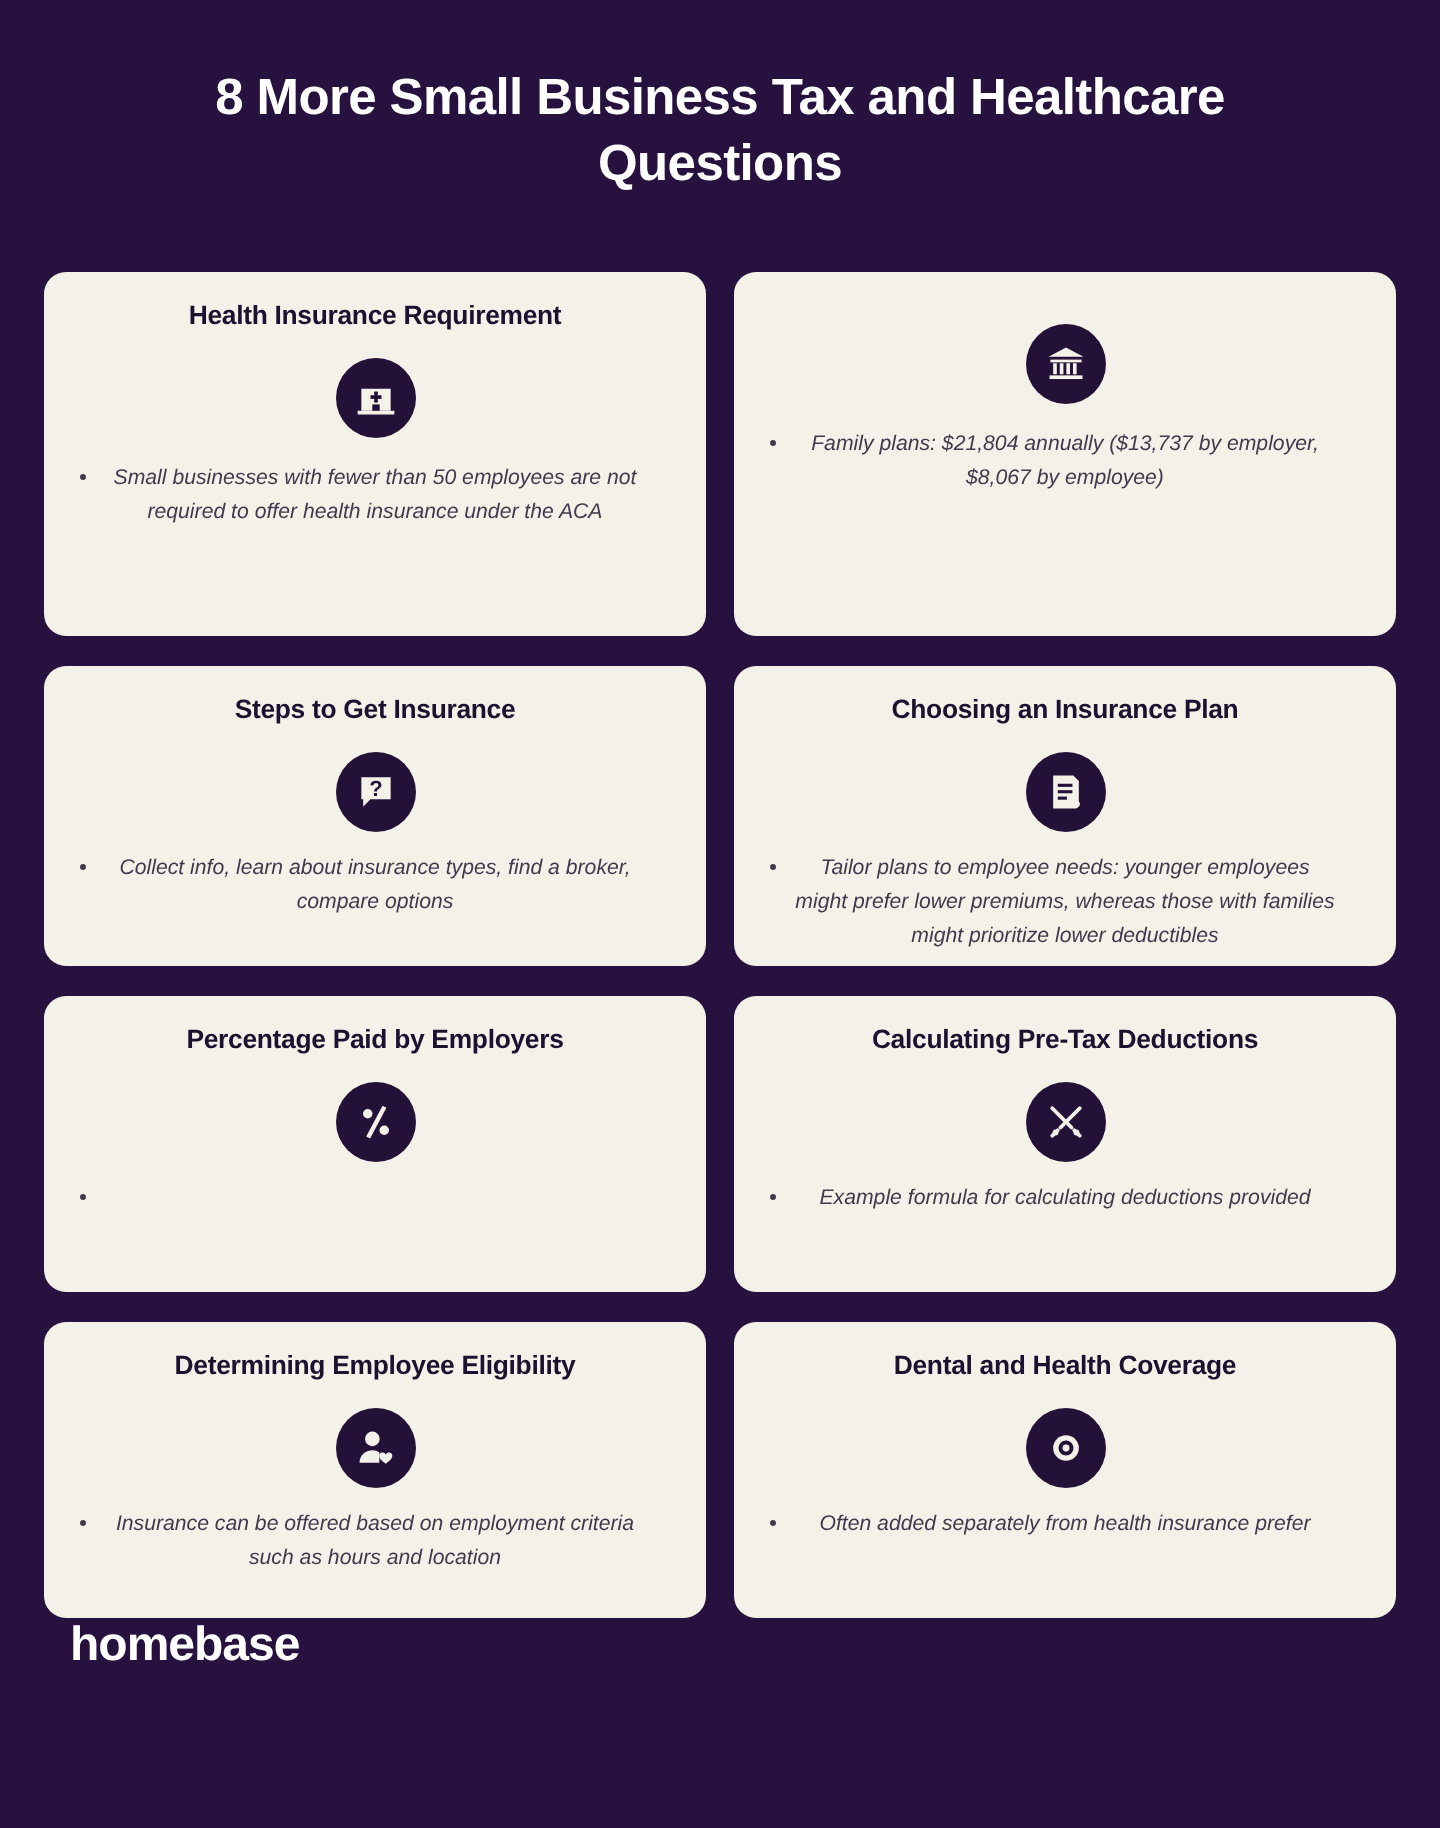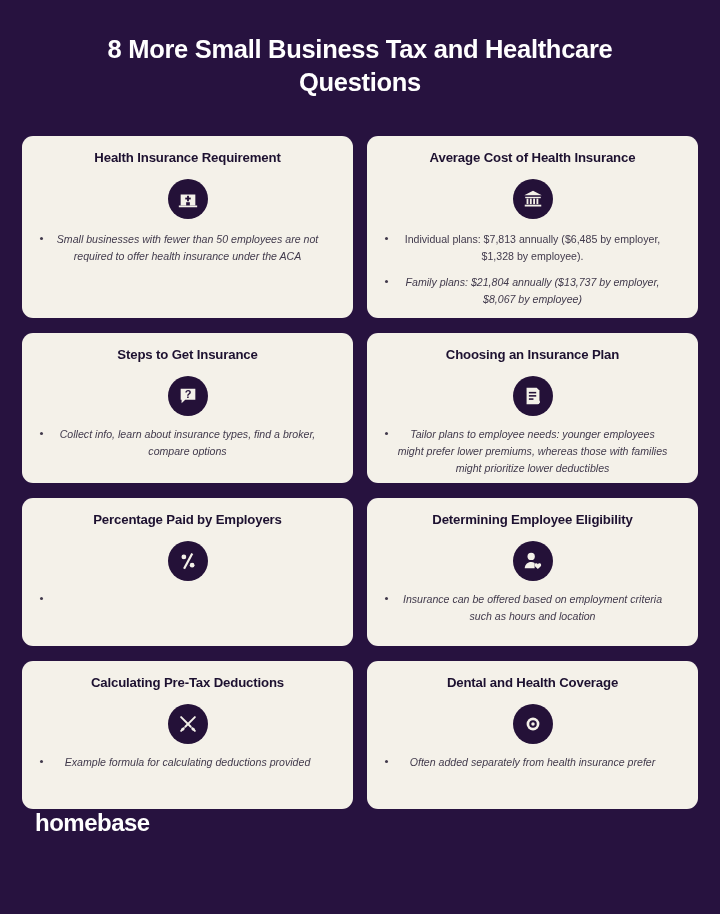--- a/index.html
+++ b/index.html
@@ -143,34 +143,32 @@
           <rect x="9" y="10.5" width="6" height="2" fill="#241138"></rect>
           <rect x="10" y="15.5" width="4" height="3.5" fill="#241138"></rect>
         </svg>
       </div>
       <ul class="bullets">
         <li class="bullet"><span class="dot"></span><span>Small businesses with fewer than 50 employees are not required to offer health insurance under the ACA</span></li>
       </ul>
     </div>
 
     <div class="card tall">
-      <div class="card-title">Average Cost of Health Insurance</div>
       <div class="card-icon">
         <svg width="22" height="22" viewBox="0 0 24 24" fill="#f4f1e9" aria-hidden="true">
           <path d="M12 3 2.5 8h19z"></path>
           <rect x="3.5" y="9.6" width="17" height="1.5"></rect>
           <rect x="5" y="11.6" width="2" height="6"></rect>
           <rect x="8.6" y="11.6" width="2" height="6"></rect>
           <rect x="12.2" y="11.6" width="2" height="6"></rect>
           <rect x="15.8" y="11.6" width="2" height="6"></rect>
           <rect x="3" y="18.2" width="18" height="2"></rect>
         </svg>
       </div>
       <ul class="bullets">
-        <li class="bullet"><span class="dot"></span><span>Individual plans: $7,813 annually ($6,485 by employer, $1,328 by employee).</span></li>
         <li class="bullet"><span class="dot"></span><span>Family plans: $21,804 annually ($13,737 by employer, $8,067 by employee)</span></li>
       </ul>
     </div>
 
     <div class="card">
       <div class="card-title">Steps to Get Insurance</div>
       <div class="card-icon">
         <svg width="22" height="22" viewBox="0 0 24 24" aria-hidden="true">
           <path d="M4 4h16v12H9l-4 4v-4H4z" fill="#f4f1e9"></path>
           <text x="12" y="14" text-anchor="middle" font-size="12" font-weight="bold" font-family="Liberation Sans, sans-serif" fill="#241138">?</text>
@@ -201,34 +199,20 @@
       <div class="card-title">Percentage Paid by Employers</div>
       <div class="card-icon">
         <svg width="22" height="22" viewBox="0 0 24 24" aria-hidden="true">
           <circle cx="7.5" cy="7.5" r="2.6" fill="#f4f1e9"></circle>
           <circle cx="16.5" cy="16.5" r="2.6" fill="#f4f1e9"></circle>
           <rect x="11" y="2.5" width="2.4" height="19" fill="#f4f1e9" transform="rotate(28 12 12)"></rect>
         </svg>
       </div>
       <ul class="bullets">
         <li class="bullet"><span class="dot"></span></li>
-      </ul>
-    </div>
-
-    <div class="card">
-      <div class="card-title">Determining Employee Eligibility</div>
-      <div class="card-icon">
-        <svg width="22" height="22" viewBox="0 0 24 24" aria-hidden="true">
-          <circle cx="10" cy="7" r="4" fill="#f4f1e9"></circle>
-          <path d="M3 20c0-4 3.2-6.8 7-6.8 1.4 0 2.7.4 3.8 1.1V20z" fill="#f4f1e9"></path>
-          <path d="M17.3 20.6c-2.3-1.6-3.6-2.8-3.6-4.2a1.9 1.9 0 0 1 3.6-.9 1.9 1.9 0 0 1 3.6.9c0 1.4-1.3 2.6-3.6 4.2z" fill="#f4f1e9"></path>
-        </svg>
-      </div>
-      <ul class="bullets">
-        <li class="bullet"><span class="dot"></span><span>Insurance can be offered based on employment criteria such as hours and location</span></li>
       </ul>
     </div>
 
     <div class="card">
       <div class="card-title">Calculating Pre-Tax Deductions</div>
       <div class="card-icon">
         <svg width="22" height="22" viewBox="0 0 24 24" aria-hidden="true" stroke="#f4f1e9" stroke-width="2.1" fill="none" stroke-linecap="round">
           <path d="M4.5 4.5 15 15"></path>
           <path d="M19.5 4.5 9 15"></path>
           <path d="M16.5 16.5 19.5 19.5"></path>
@@ -236,20 +220,34 @@
           <circle cx="17.7" cy="17.7" r="1.6" fill="#f4f1e9" stroke="none"></circle>
           <circle cx="6.3" cy="17.7" r="1.6" fill="#f4f1e9" stroke="none"></circle>
         </svg>
       </div>
       <ul class="bullets">
         <li class="bullet"><span class="dot"></span><span>Example formula for calculating deductions provided</span></li>
       </ul>
     </div>
 
     <div class="card">
+      <div class="card-title">Determining Employee Eligibility</div>
+      <div class="card-icon">
+        <svg width="22" height="22" viewBox="0 0 24 24" aria-hidden="true">
+          <circle cx="10" cy="7" r="4" fill="#f4f1e9"></circle>
+          <path d="M3 20c0-4 3.2-6.8 7-6.8 1.4 0 2.7.4 3.8 1.1V20z" fill="#f4f1e9"></path>
+          <path d="M17.3 20.6c-2.3-1.6-3.6-2.8-3.6-4.2a1.9 1.9 0 0 1 3.6-.9 1.9 1.9 0 0 1 3.6.9c0 1.4-1.3 2.6-3.6 4.2z" fill="#f4f1e9"></path>
+        </svg>
+      </div>
+      <ul class="bullets">
+        <li class="bullet"><span class="dot"></span><span>Insurance can be offered based on employment criteria such as hours and location</span></li>
+      </ul>
+    </div>
+
+    <div class="card">
       <div class="card-title">Dental and Health Coverage</div>
       <div class="card-icon">
         <svg width="22" height="22" viewBox="0 0 24 24" aria-hidden="true">
           <circle cx="12" cy="12" r="7" fill="#f4f1e9"></circle>
           <circle cx="12" cy="12" r="4.1" fill="#241138"></circle>
           <circle cx="12" cy="12" r="1.9" fill="#f4f1e9"></circle>
         </svg>
       </div>
       <ul class="bullets">
         <li class="bullet"><span class="dot"></span><span>Often added separately from health insurance prefer</span></li>

